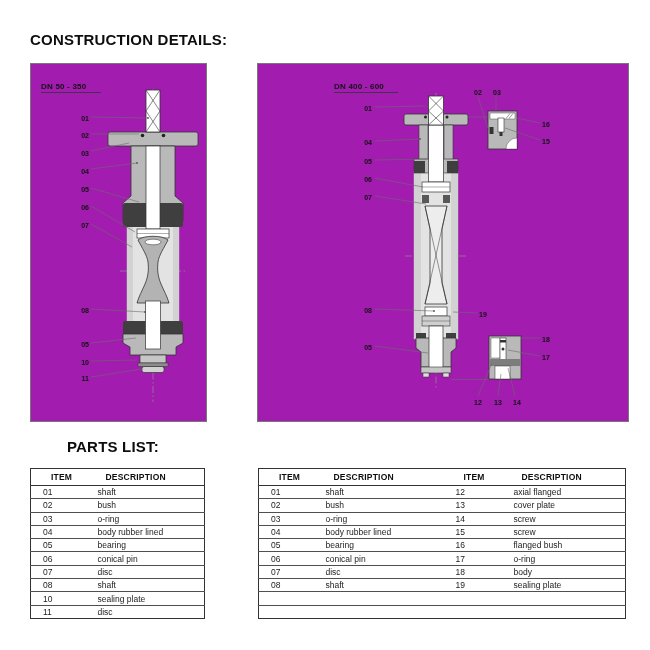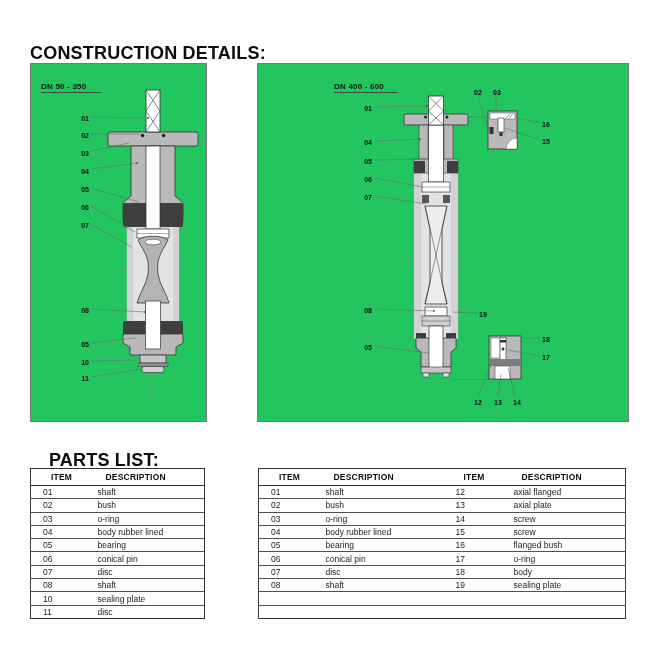--- a/index.html
+++ b/index.html
@@ -1,23 +1,23 @@
 <!DOCTYPE html>
 <html><head>
 <meta charset="utf-8">
 <style>
   html,body{margin:0;padding:0;}
   body{
     width:650px;height:650px;position:relative;background:#fff;
     font-family:"Liberation Sans",sans-serif;overflow:hidden;
   }
-  .title{position:absolute;font-size:18px;font-weight:bold;color:#0d0d0d;letter-spacing:.2px;white-space:nowrap;margin-top:12px;}
+  .title{position:absolute;font-size:15px;font-weight:bold;color:#0d0d0d;letter-spacing:.2px;white-space:nowrap;}
   #construction-title{left:30px;top:31px;}
-  #parts-title{left:22px;top:438px;padding-left:27px;}
-  .draw-box{position:absolute;top:63px;border:1px solid #787878;background:#22c55e;}
+  #parts-title{left:40px;top:438px;padding-left:27px;}
+  .draw-box{position:absolute;top:63px;border:1px solid #787878;background:#a21caf;}
   #box-left{left:30px;width:175px;height:357px;}
   #box-right{left:257px;width:370px;height:357px;}
   .draw-box svg{display:block;}
   svg text{font-family:"Liberation Sans",sans-serif;}
   .callout{font-size:7px;font-weight:bold;fill:#121212;}
   .dn{font-size:8px;font-weight:bold;fill:#121212;letter-spacing:.2px;}
   .lead{stroke:#6b6b6b;stroke-width:.6;fill:none;}
   .cl{stroke:#909090;stroke-width:.7;stroke-dasharray:7 2.5 1.5 2.5;fill:none;}
   .parts-table{position:absolute;border-collapse:collapse;table-layout:fixed;background:#fff;
     font-size:8.5px;color:#1c1c1c;border:1.5px solid #333;}
@@ -300,21 +300,21 @@
       <tr>
         <td>01</td>
         <td>shaft</td>
         <td>12</td>
         <td>axial flanged</td>
       </tr>
       <tr>
         <td>02</td>
         <td>bush</td>
         <td>13</td>
-        <td>axial plate</td>
+        <td>cover plate</td>
       </tr>
       <tr>
         <td>03</td>
         <td>o-ring</td>
         <td>14</td>
         <td>screw</td>
       </tr>
       <tr>
         <td>04</td>
         <td>body rubber lined</td>

